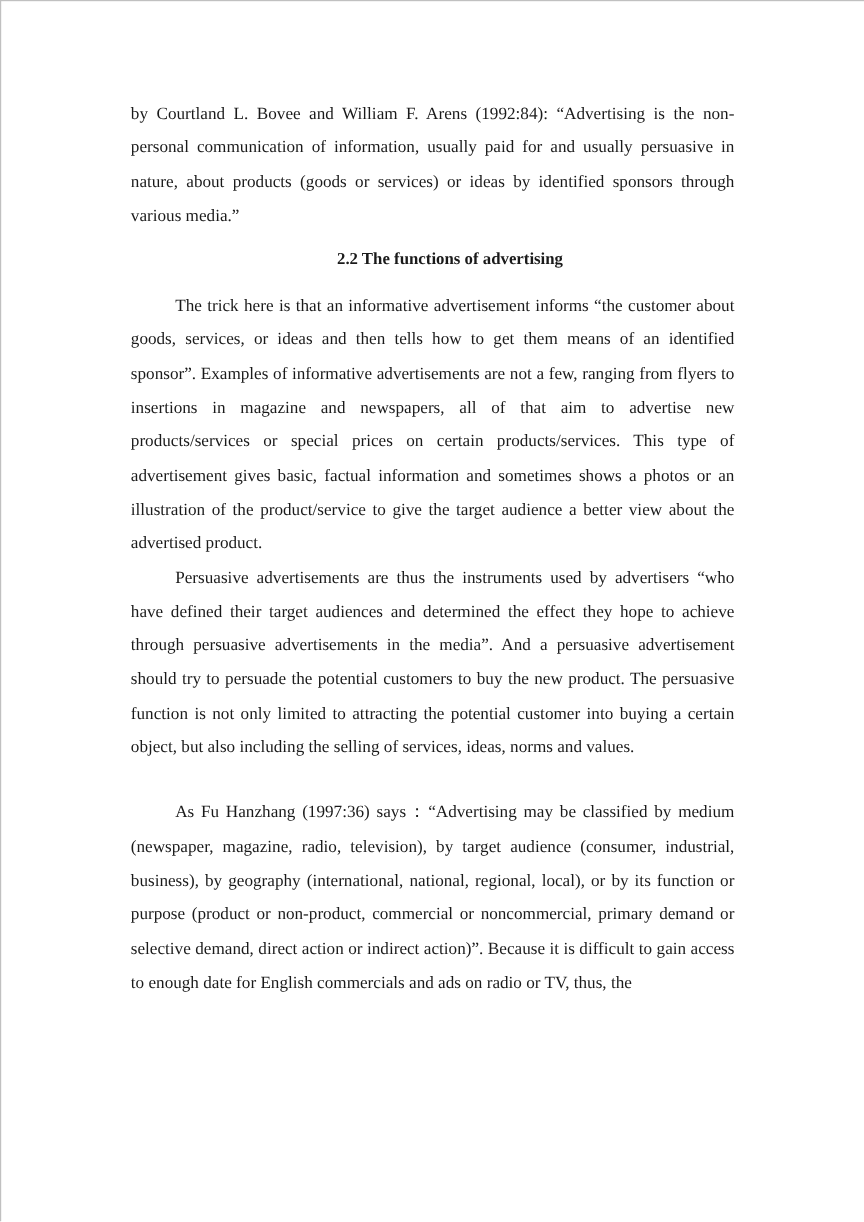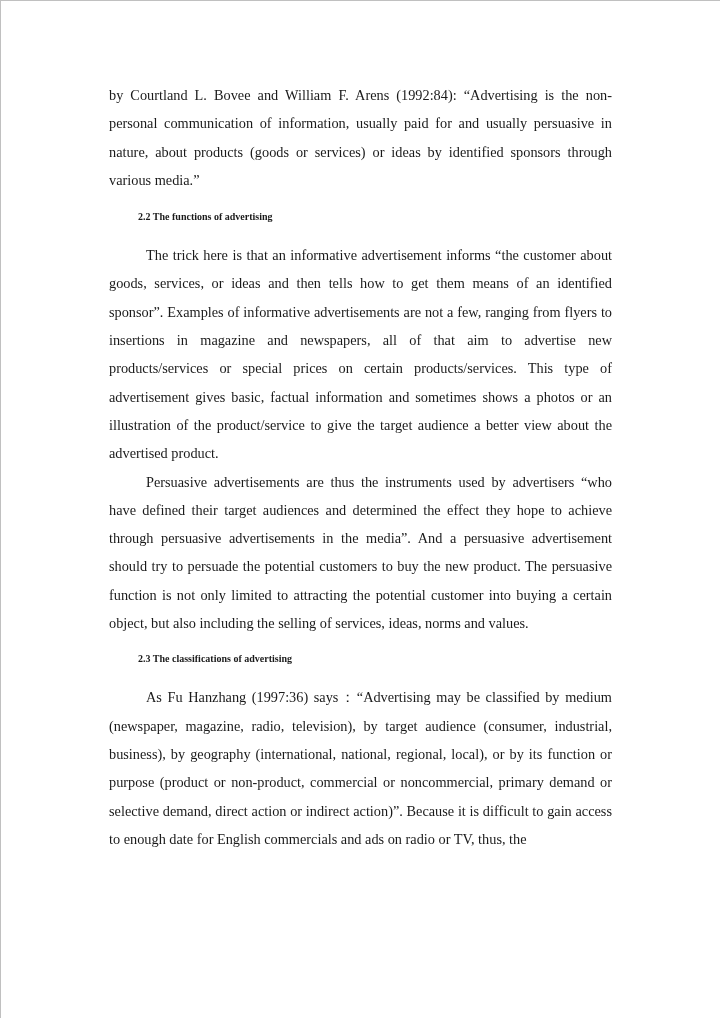--- a/index.html
+++ b/index.html
@@ -22,24 +22,25 @@
   p.para {
     margin: 0;
     font-size: 14.3px;
     line-height: 28.3px;
     text-align: justify;
     text-align-last: left;
   }
   p.indent { text-indent: 37px; }
   h2.section {
     margin: 0;
-    font-size: 10px;
+    font-size: 14px;
     font-weight: bold;
     padding-left: 29px;
     line-height: 20px;
+    text-align: center;
   }
   .gap-before-h1 { height: 13px; }
   .gap-after-h1 { height: 14px; }
   .gap-before-h2 { height: 12px; }
   .gap-after-h2 { height: 14px; }
 </style>
 </head>
 <body>
 
 <div class="page">
@@ -48,19 +49,18 @@
     <p class="para">by Courtland L. Bovee and William F. Arens (1992:84): “Advertising is the non-personal communication of information, usually paid for and usually persuasive in nature, about products (goods or services) or ideas by identified sponsors through various media.”</p>
 
     <div class="gap-before-h1"></div>
     <h2 class="section">2.2 The functions of advertising</h2>
     <div class="gap-after-h1"></div>
 
     <p class="para indent">The trick here is that an informative advertisement informs “the customer about goods, services, or ideas and then tells how to get them means of an identified sponsor”. Examples of informative advertisements are not a few, ranging from flyers to insertions in magazine and newspapers, all of that aim to advertise new products/services or special prices on certain products/services. This type of advertisement gives basic, factual information and sometimes shows a photos or an illustration of the product/service to give the target audience a better view about the advertised product.</p>
     <p class="para indent">Persuasive advertisements are thus the instruments used by advertisers “who have defined their target audiences and determined the effect they hope to achieve through persuasive advertisements in the media”. And a persuasive advertisement should try to persuade the potential customers to buy the new product. The persuasive function is not only limited to attracting the potential customer into buying a certain object, but also including the selling of services, ideas, norms and values.</p>
 
     <div class="gap-before-h2"></div>
-    <h2 class="section">2.3 The classifications of advertising</h2>
     <div class="gap-after-h2"></div>
 
     <p class="para indent">As Fu Hanzhang (1997:36) says：“Advertising may be classified by medium (newspaper, magazine, radio, television), by target audience (consumer, industrial, business), by geography (international, national, regional, local), or by its function or purpose (product or non-product, commercial or noncommercial, primary demand or selective demand, direct action or indirect action)”. Because it is difficult to gain access to enough date for English commercials and ads on radio or TV, thus, the</p>
 
   </div>
 </div>
 
 </body></html>

